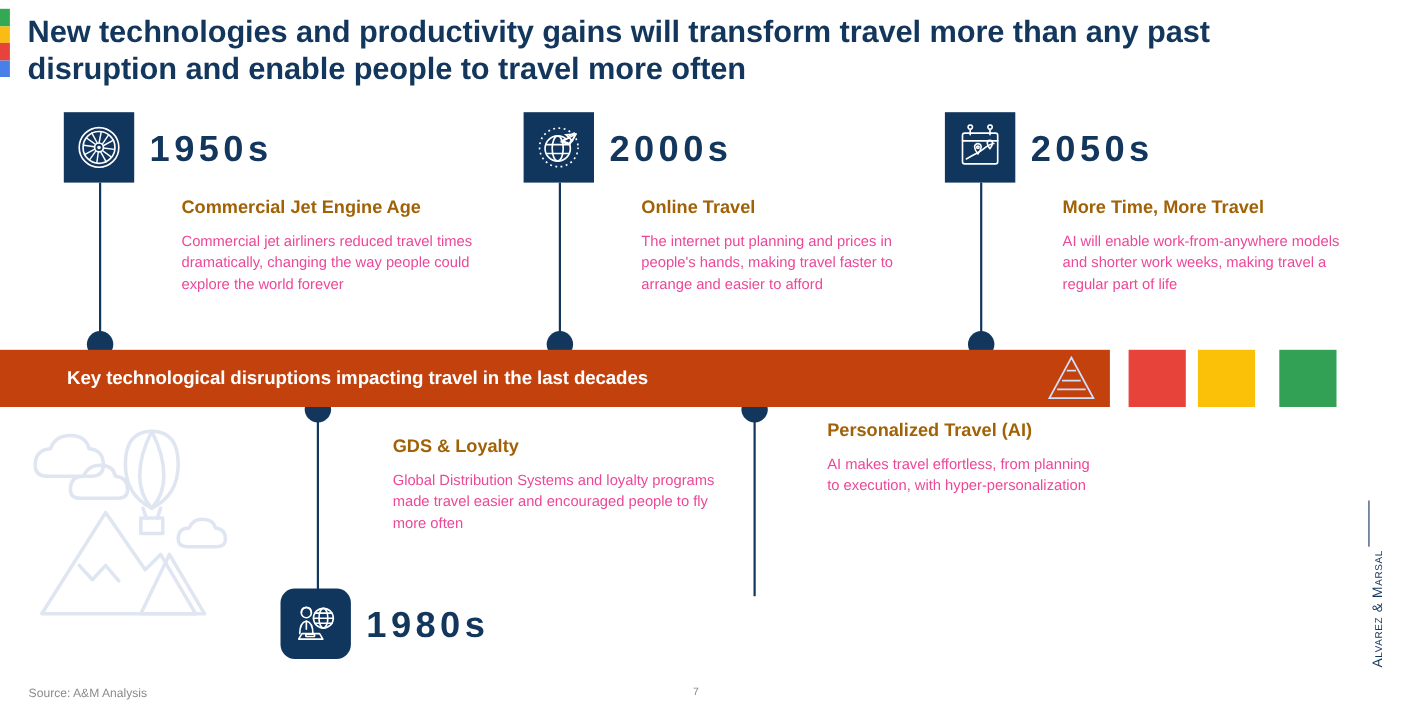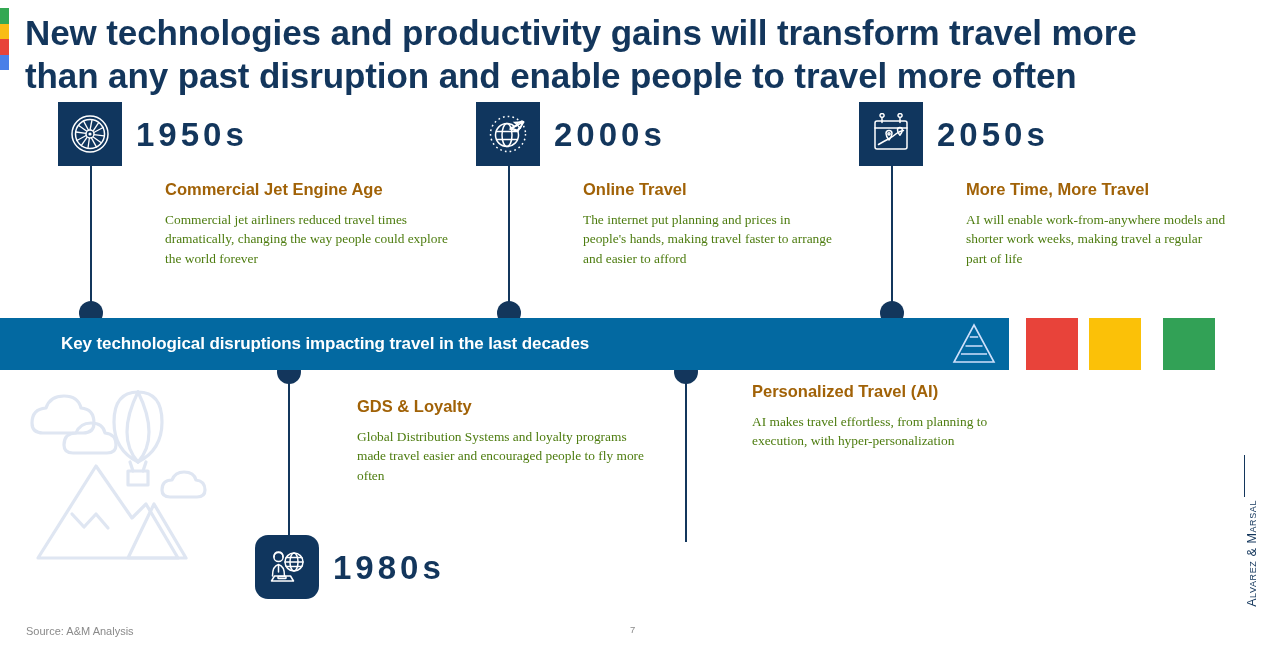--- a/index.html
+++ b/index.html
@@ -20,39 +20,39 @@
     position: absolute; left: 0; top: 8px;
     width: 9px; height: 62px;
     display: flex; flex-direction: column;
   }
   .brand-stripe > i { display: block; flex: 1 1 0; }
 
   
   .title {
     position: absolute; left: 25px; top: 12px;
     width: 1170px;
-    font-size: 35px; font-weight: bold;
+    font-size: 28px; font-weight: bold;
     line-height: 1.22;
     color: #13365c;
     letter-spacing: -0.1px;
   }
 
   
   .watermark {
     position: absolute; left: 10px; top: 378px;
     width: 230px; height: 215px;
     opacity: 1;
     pointer-events: none;
   }
 
   
   .banner {
     position: absolute; left: 0; top: 318px;
     width: 1009px; height: 52px;
-    background: #0369a1;
+    background: #c2410c;
     display: flex; align-items: center;
   }
   .banner-text {
     margin-left: 61px;
     color: #ffffff;
     font-size: 17px;
     font-weight: bold;
     letter-spacing: -0.1px;
   }
   .banner-pyramid {
@@ -109,24 +109,23 @@
   
   .block { position: absolute; }
   .block-heading {
     color: #a16207;
     font-size: 16.5px;
     font-weight: bold;
     margin-bottom: 11px;
     white-space: nowrap;
   }
   .block-body {
-    color: #4d7c0f;
+    color: #ec4899;
     font-size: 13.4px;
     line-height: 1.45;
-    font-family: Liberation Serif, serif;
   }
 
   
   .source {
     position: absolute; left: 26px; top: 625px;
     font-size: 11px; color: #8a8a8a;
   }
   .pagenum {
     position: absolute; left: 630px; top: 624px;
     font-size: 9.5px; color: #8a8a8a;

